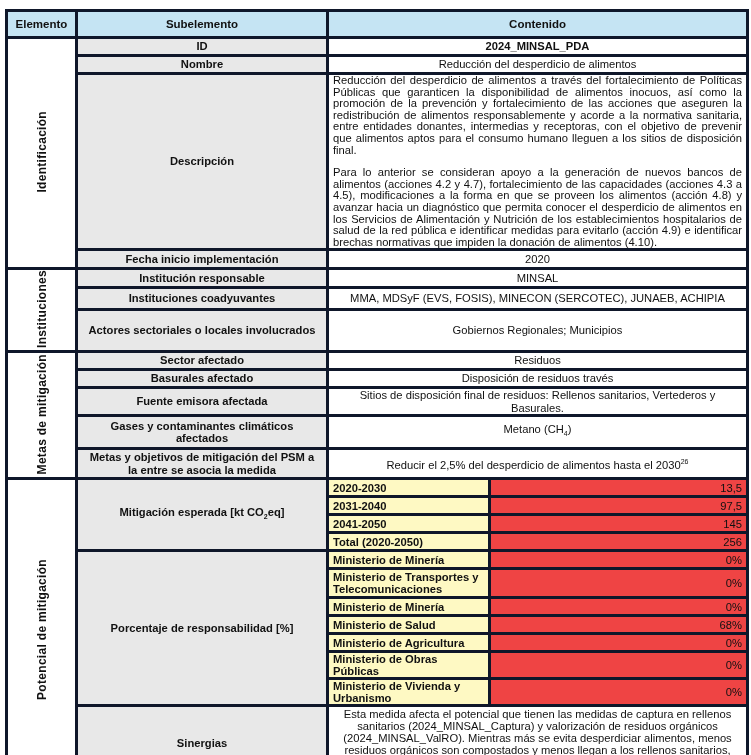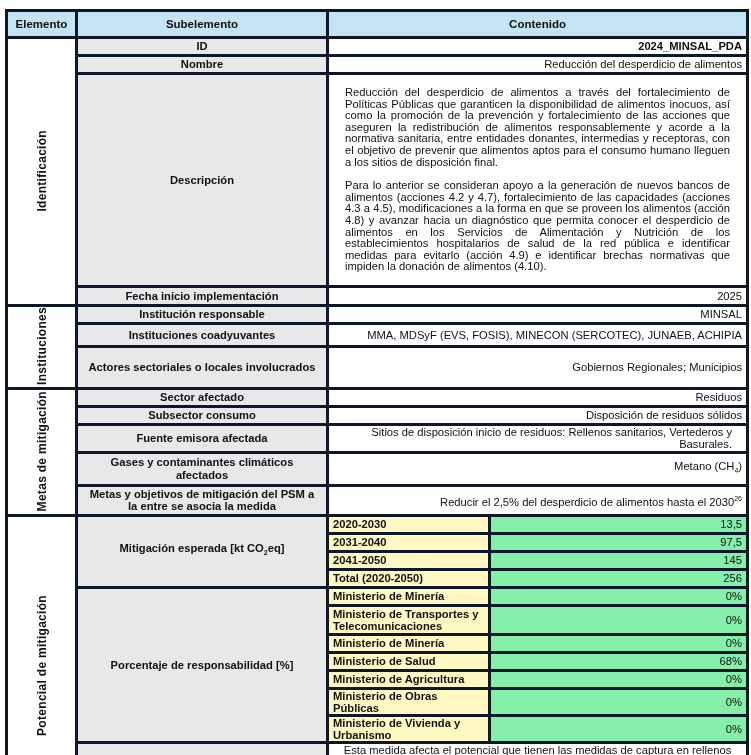--- a/index.html
+++ b/index.html
@@ -6,27 +6,27 @@
   body { width: 751px; height: 755px; position: relative; overflow: hidden;
          font-family: "Liberation Sans", sans-serif; color: #111; }
   table.main { position: absolute; left: 5px; top: 9px; width: 741px;
                border-collapse: collapse; table-layout: fixed; font-size: 11.2px; }
   table.main td, table.main th { border: 3px solid #0f172a; padding: 0 4px; vertical-align: middle; }
   th.hdr { background: #c5e4f3; font-weight: bold; text-align: center; height: 24px; font-size: 11.5px; }
   td.elem { background: #ffffff; text-align: center; padding: 0; }
   td.elem .vt { display: inline-block; writing-mode: vertical-rl; transform: rotate(180deg);
                 font-weight: bold; font-size: 12px; letter-spacing: 0.3px; white-space: nowrap; }
   td.sub { background: #e8e8e8; font-weight: bold; text-align: center; line-height: 12.5px; margin-left: 10px; }
-  td.content { background: #ffffff; text-align: right; line-height: 12.5px; }
+  td.content { background: #ffffff; text-align: center; line-height: 12.5px; }
   td.content.bold { font-weight: bold; }
   td.just { text-align: justify; line-height: 11.6px; padding: 3px 5px; }
-  td.just p { margin: 12px; }
+  td.just p { margin: 0; }
   td.just p + p { margin-top: 11px; }
   td.blue { background: #fef9c3; font-weight: bold; text-align: left; line-height: 12px; padding-left: 3px; }
-  td.val { background: #86efac; text-align: right; padding-right: 3px; }
+  td.val { background: #ef4444; text-align: right; padding-right: 3px; }
   td.syn { text-align: center; line-height: 12px; padding: 2px 6px; }
   sub, sup { font-size: 7px; }
 </style>
 </head>
 <body>
 
 <table class="main">
   <colgroup>
     <col style="width:70px">
     <col style="width:251px">
@@ -55,21 +55,21 @@
     </tr>
     <tr style="height:167px">
       <td class="sub">Descripción</td>
       <td class="content just" colspan="2">
         <p>Reducción del desperdicio de alimentos a través del fortalecimiento de Políticas Públicas que garanticen la disponibilidad de alimentos inocuos, así como la promoción de la prevención y fortalecimiento de las acciones que aseguren la redistribución de alimentos responsablemente y acorde a la normativa sanitaria, entre entidades donantes, intermedias y receptoras, con el objetivo de prevenir que alimentos aptos para el consumo humano lleguen a los sitios de disposición final.</p>
         <p>Para lo anterior se consideran apoyo a la generación de nuevos bancos de alimentos (acciones 4.2 y 4.7), fortalecimiento de las capacidades (acciones 4.3 a 4.5), modificaciones a la forma en que se proveen los alimentos (acción 4.8) y avanzar hacia un diagnóstico que permita conocer el desperdicio de alimentos en los Servicios de Alimentación y Nutrición de los establecimientos hospitalarios de salud de la red pública e identificar medidas para evitarlo (acción 4.9) e identificar brechas normativas que impiden la donación de alimentos (4.10).</p>
       </td>
     </tr>
     <tr style="height:19px">
       <td class="sub">Fecha inicio implementación</td>
-      <td class="content" colspan="2">2025</td>
+      <td class="content" colspan="2">2020</td>
     </tr>
     <tr style="height:0"></tr>
 
     <tr style="height:18px">
       <td class="elem" rowspan="3">
         <span class="vt">Instituciones</span>
       </td>
       <td class="sub">Institución responsable</td>
       <td class="content" colspan="2">MINSAL</td>
     </tr>
@@ -83,26 +83,26 @@
     </tr>
 
     <tr style="height:18px">
       <td class="elem" rowspan="5">
         <span class="vt">Metas de mitigación</span>
       </td>
       <td class="sub">Sector afectado</td>
       <td class="content" colspan="2">Residuos</td>
     </tr>
     <tr style="height:18px">
-      <td class="sub">Subsector consumo</td>
-      <td class="content" colspan="2">Disposición de residuos sólidos</td>
+      <td class="sub">Basurales afectado</td>
+      <td class="content" colspan="2">Disposición de residuos través</td>
     </tr>
     <tr style="height:27px">
       <td class="sub">Fuente emisora afectada</td>
-      <td class="content" colspan="2" style="padding:0 14px">Sitios de disposición inicio de residuos: Rellenos sanitarios, Vertederos y Basurales.</td>
+      <td class="content" colspan="2" style="padding:0 14px">Sitios de disposición final de residuos: Rellenos sanitarios, Vertederos y Basurales.</td>
     </tr>
     <tr style="height:33px">
       <td class="sub" style="padding:0 20px">Gases y contaminantes climáticos afectados</td>
       <td class="content" colspan="2"><span>Metano (CH</span><sub>4</sub><span>)</span></td>
     </tr>
     <tr style="height:30px">
       <td class="sub" style="padding:0 10px">Metas y objetivos de mitigación del PSM a la entre se asocia la medida</td>
       <td class="content" colspan="2"><span>Reducir el 2,5% del desperdicio de alimentos hasta el 2030</span><sup>26</sup></td>
     </tr>
 

